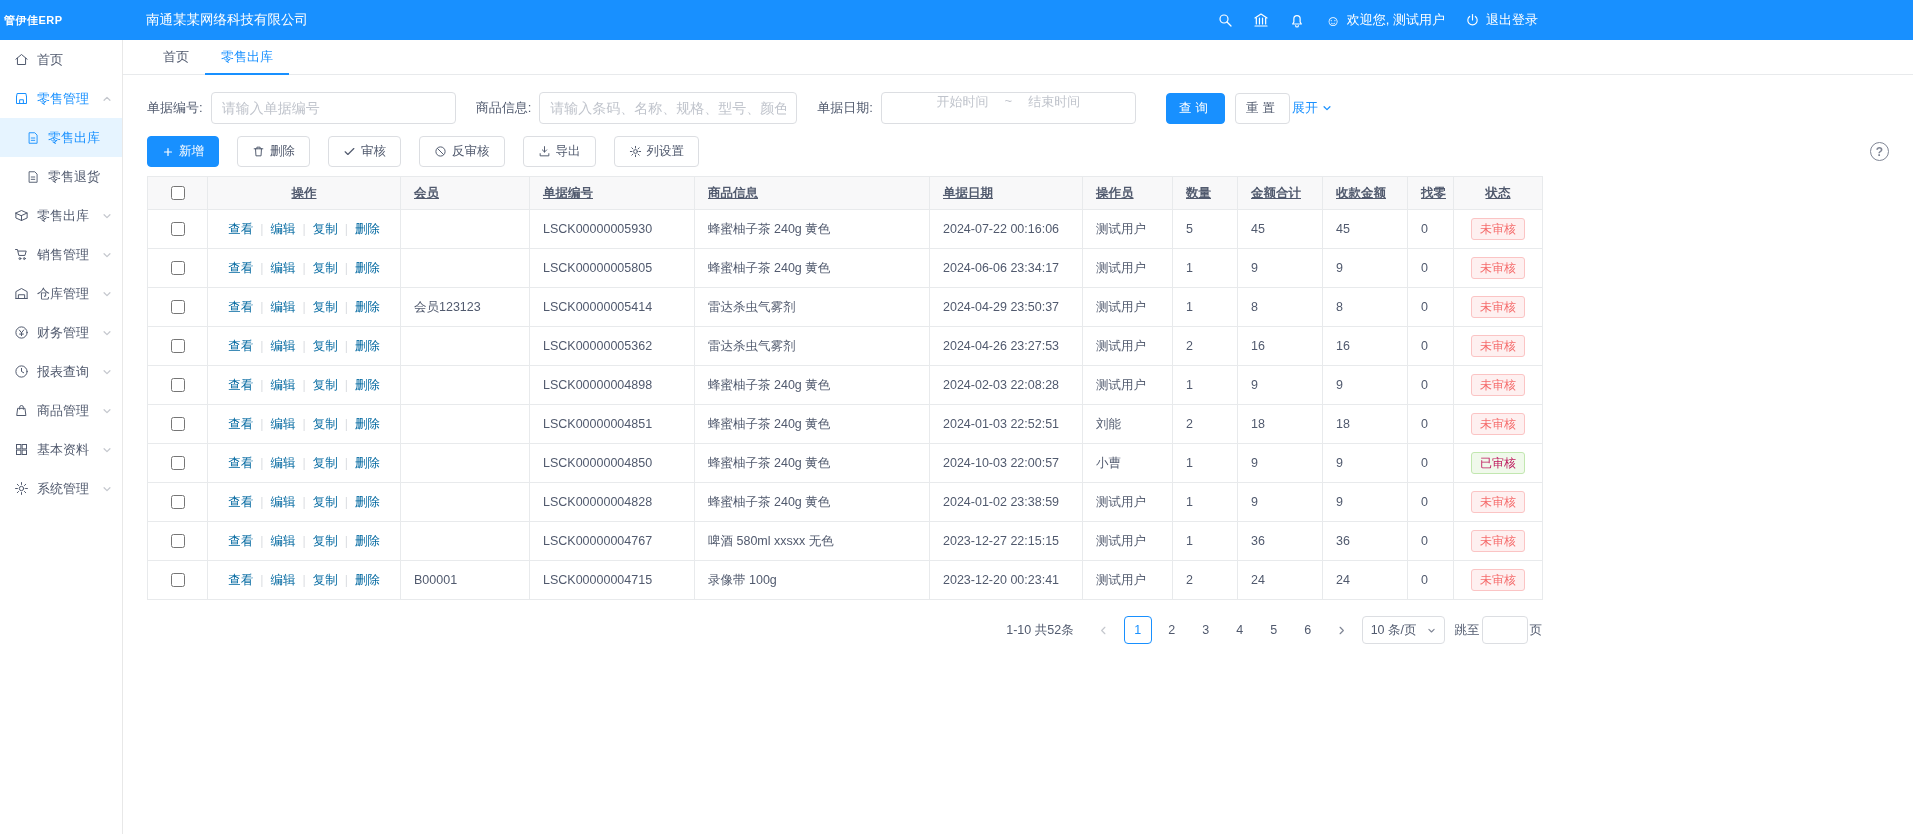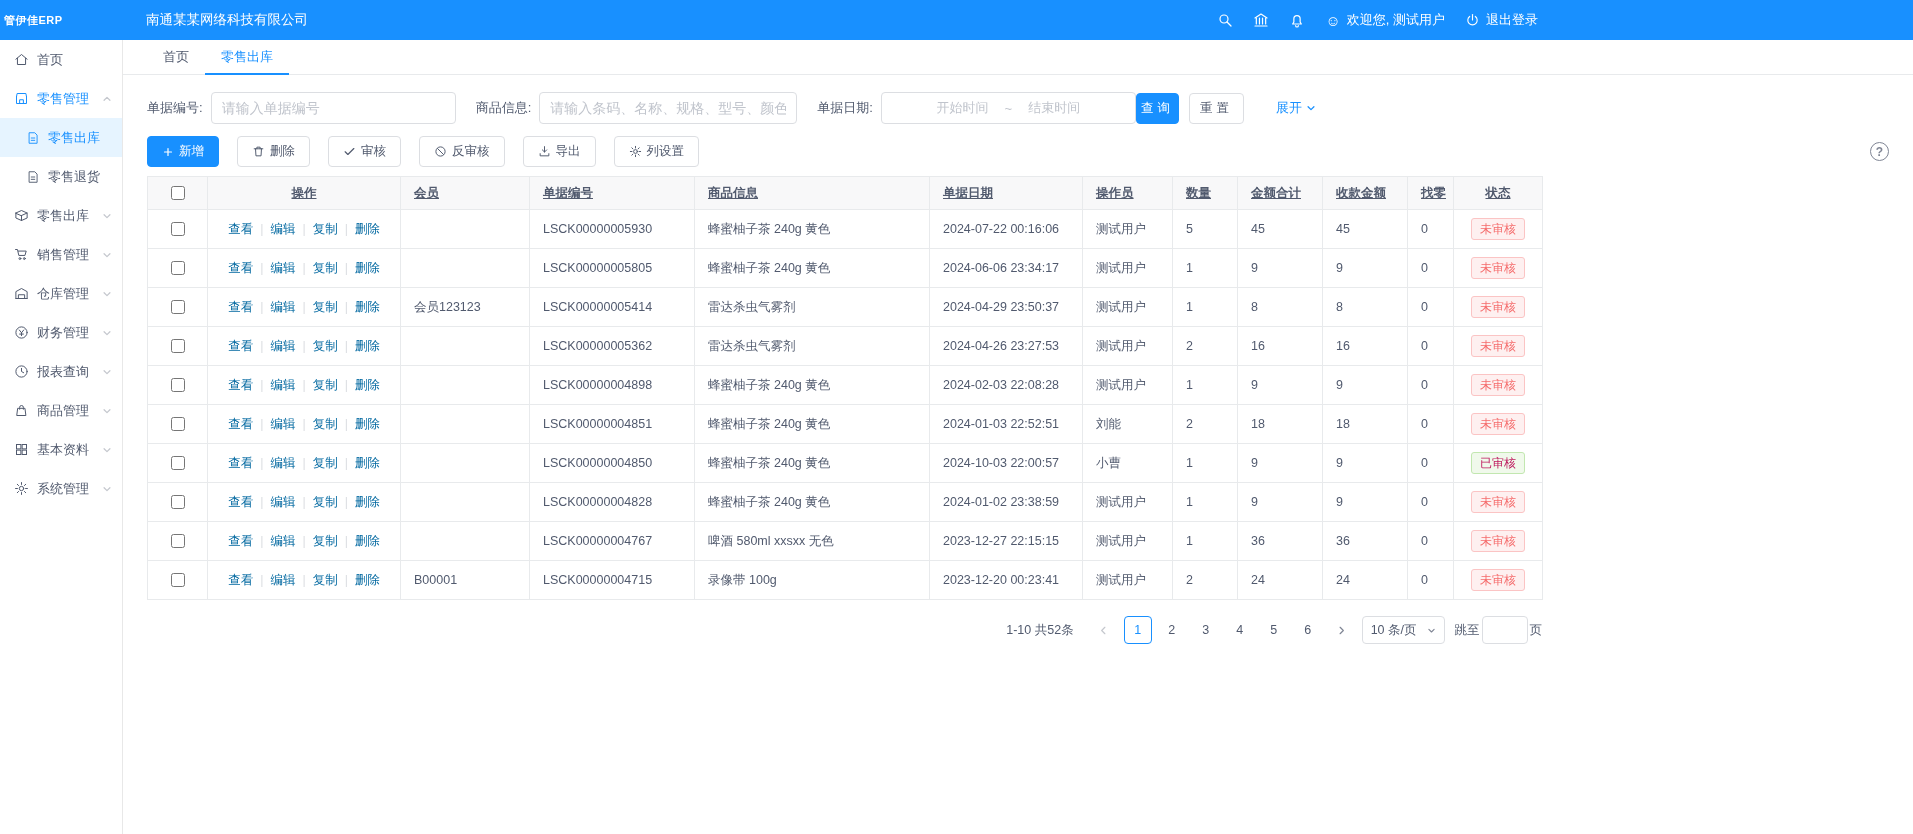--- a/index.html
+++ b/index.html
@@ -33,26 +33,26 @@
   .tab { padding:0 16px; height:35px; line-height:34px; cursor:pointer; color:#515a6e; margin-bottom:-1px; border-bottom:2px solid transparent; }
   .tab.active { color:#1890ff; border-bottom-color:#1890ff; }
   
   .content { padding:17px 24px 0 24px; flex:1; }
   .filters { display:flex; align-items:center; }
   .f-label { color:#515a6e; font-weight:normal; margin:0 8px 0 20px; white-space:nowrap; }
   .f-label:first-child { margin-left:0; }
   .f-input { height:32px; border:1px solid #dcdee2; border-radius:4px; padding:0 10px; font-size:14px; color:#515a6e; outline:none; font-family:inherit; }
   .f-input::placeholder { color:#c0c4cc; }
   .w1 { width:245px; } .w2 { width:258px; }
-  .date-range { width:255px; height:32px; border:1px solid #dcdee2; border-radius:4px; display:flex; align-items:center; justify-content:center; gap:16px; color:#c0c4cc; cursor:pointer; white-space:nowrap; }
+  .date-range { width:255px; height:32px; border:1px solid #dcdee2; border-radius:4px; display:flex; align-items:flex-start; justify-content:center; gap:16px; color:#c0c4cc; cursor:pointer; white-space:nowrap; }
   .btn { height:31px; padding:0 14px; border:1px solid #dcdee2; border-radius:4px; background:#fff; color:#515a6e; font-size:12.5px; display:inline-flex; align-items:center; gap:5px; cursor:pointer; font-family:inherit; white-space:nowrap; }
   .btn.primary { background:#1890ff; border-color:#1890ff; color:#fff; }
-  .filters .search-btn { letter-spacing:4px; padding:0 4px; }
+  .filters .search-btn { margin-left:30px; letter-spacing:4px; padding:0 12px; }
   .filters .reset-btn { margin-left:10px; letter-spacing:4px; padding:0 10px; }
-  .expand-link { color:#1890ff; margin-left:32px; display:inline-flex; align-items:center; gap:4px; cursor:pointer; }
+  .expand-link { color:#1890ff; margin-left:2px; display:inline-flex; align-items:center; gap:4px; cursor:pointer; }
   
   .toolbar { margin-top:12px; display:flex; align-items:center; gap:18px; }
   .help { margin-left:auto; width:19px; height:19px; border:1.5px solid #808695; border-radius:50%; color:#808695; font-size:12px; font-weight:bold; display:flex; align-items:center; justify-content:center; cursor:pointer; }
   
   table.grid { margin-top:9px; border-collapse:collapse; table-layout:fixed; width:1395px; font-size:12.5px; }
   .grid th,.grid td { border:1px solid #e8eaec; padding:0 13px; height:39px; text-align:left; color:#515a6e; white-space:nowrap; overflow:hidden; }
   .grid th { background:#f8f8f9; height:33px; font-weight:bold;text-decoration:underline; }
   .c-center { text-align:center !important; }
   .c-check { text-align:center !important; padding:0 !important; }
   .grid input[type=checkbox] { width:14px; height:14px; cursor:pointer; vertical-align:middle; }

